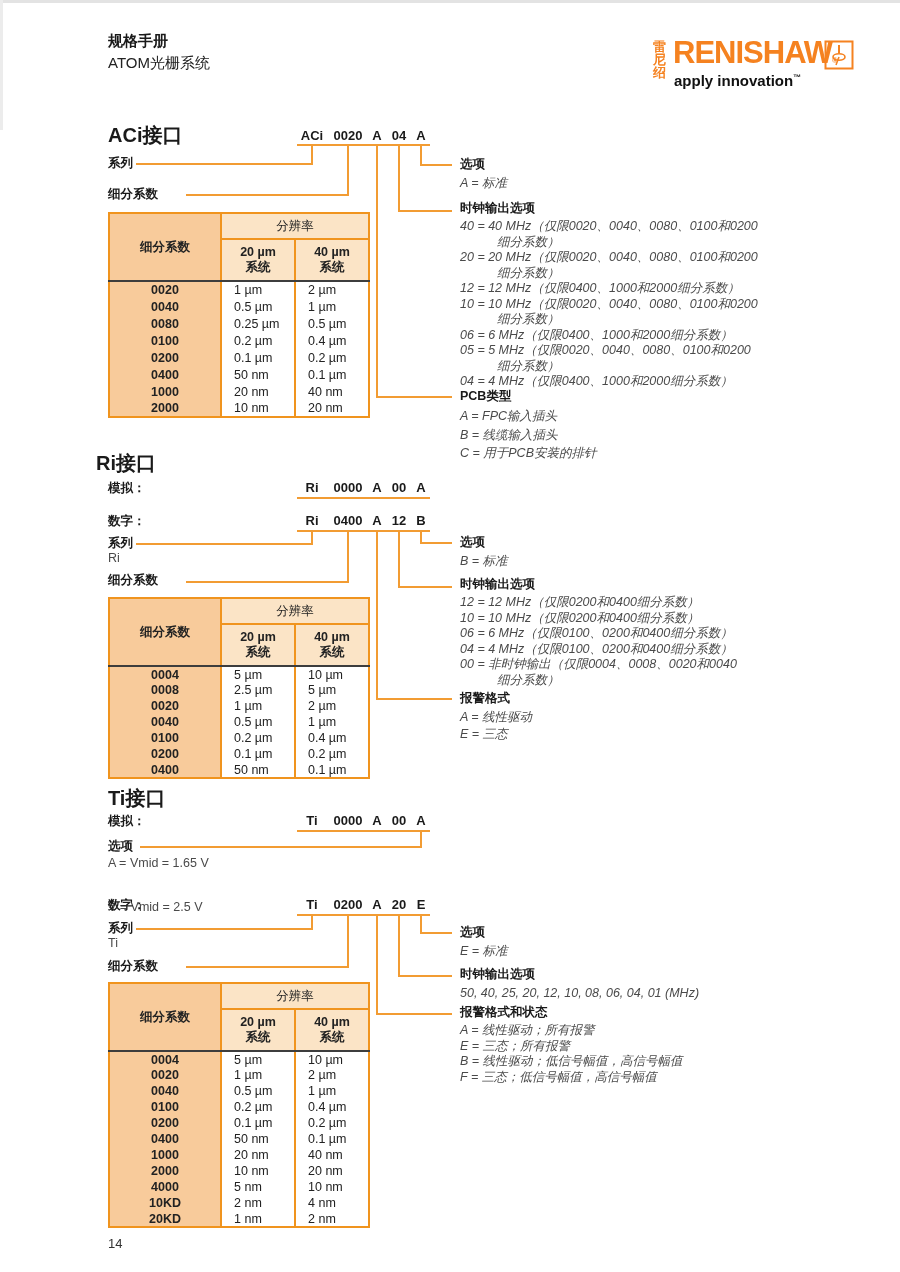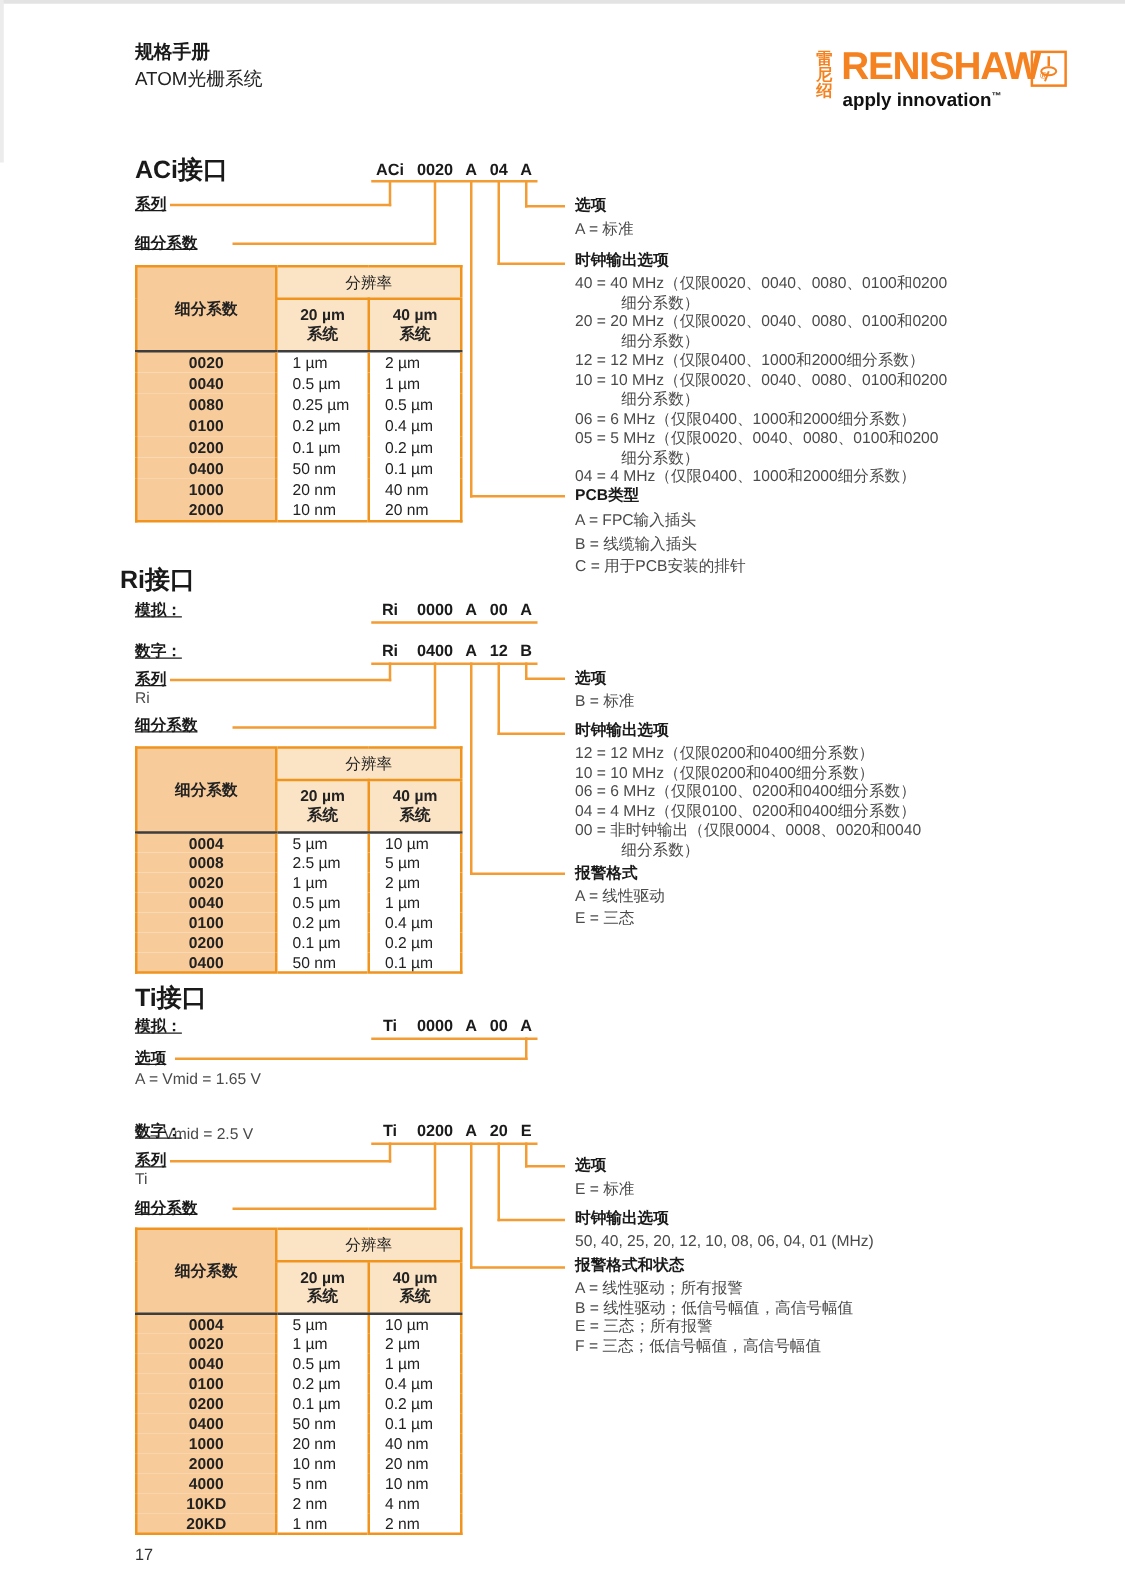--- a/index.html
+++ b/index.html
@@ -18,37 +18,37 @@
   .doc-product{font-size:15px;color:#222;}
 
   
   .logo-cn{width:15px;font-size:13px;line-height:13px;font-weight:bold;color:var(--brand);word-break:break-all;}
   .logo-brand{font-size:31px;font-weight:800;color:var(--brand);letter-spacing:-1px;line-height:30px;white-space:nowrap;}
   .logo-brand .reg{font-size:8px;font-weight:bold;vertical-align:baseline;}
   .logo-tagline{font-size:15px;font-weight:bold;color:#111;}
   .logo-tagline .tm{font-size:8px;vertical-align:super;}
 
   .sec-title{font-size:20px;font-weight:bold;color:var(--ink);}
-  .lbl{font-size:12.5px;font-weight:bold;color:var(--ink);white-space:nowrap;text-decoration:underline;}
+  .lbl{font-size:12.5px;font-weight:bold;color:var(--ink);white-space:nowrap;}
   .val{font-size:12.5px;color:var(--gray);white-space:nowrap;}
 
   .code{display:flex;gap:6px;font-size:13px;font-weight:bold;color:var(--ink);}
   .code span{display:inline-block;text-align:center;}
   .code span:nth-child(1){width:26px;}
   .code span:nth-child(2){width:34px;}
   .code span:nth-child(3){width:12px;}
   .code span:nth-child(4){width:20px;}
   .code span:nth-child(5){width:12px;}
 
   .hline{position:absolute;height:2px;background:var(--line);}
   .vline{position:absolute;width:2px;background:var(--line);}
 
   .opt-block{position:absolute;left:460px;width:335px;}
   .opt-title{font-size:12.5px;font-weight:bold;color:var(--ink);line-height:16px;margin-bottom:3px;}
-  .opt-line{font-size:12.5px;color:var(--gray);line-height:17px;white-space:nowrap;}
+  .opt-line{font-size:12.5px;color:var(--gray);line-height:17px;white-space:nowrap;font-style:italic;}
   .opt-line.cont{padding-left:37px;}
   .tight .opt-line{line-height:15.5px;}
   .loose .opt-line{line-height:18.5px;}
 
   table.spec{position:absolute;border-collapse:collapse;background:#fff;
     border:2px solid var(--border);table-layout:fixed;}
   table.spec th,table.spec td{font-size:12.5px;color:#222;}
   table.spec col.c1{width:112px;} table.spec col.c2{width:74px;} table.spec col.c3{width:74px;}
   th.t-factor{background:var(--peach);font-weight:bold;height:68px;border-bottom:2px solid #3d3d3d;}
   th.t-res{background:var(--cream);height:26px;font-weight:normal;
@@ -378,22 +378,22 @@
   <div class="opt-block" style="top:966px">
     <div class="opt-title">时钟输出选项</div>
     <div class="opt-lines">
         <div class="opt-line">50, 40, 25, 20, 12, 10, 08, 06, 04, 01 (MHz)</div>
       </div>
   </div>
   <div class="opt-block" style="top:1004px">
     <div class="opt-title">报警格式和状态</div>
     <div class="opt-lines tight">
         <div class="opt-line">A = 线性驱动；所有报警</div>
+        <div class="opt-line">E = 三态；所有报警</div>
         <div class="opt-line">B = 线性驱动；低信号幅值，高信号幅值</div>
-        <div class="opt-line">E = 三态；所有报警</div>
         <div class="opt-line">F = 三态；低信号幅值，高信号幅值</div>
       </div>
   </div>
 
   <table class="spec" style="left:108px;top:982px">
     <colgroup>
         <col class="c1">
         <col class="c2">
         <col class="c3">
       </colgroup>
@@ -465,14 +465,14 @@
           <td class="res">4 nm</td>
         </tr>
         <tr style="height: 16px;">
           <td class="factor">20KD</td>
           <td class="res">1 nm</td>
           <td class="res">2 nm</td>
         </tr>
       </tbody>
   </table>
 
-  <div class="abs footer-num" style="left:108px;top:1236px">17</div>
+  <div class="abs footer-num" style="left:108px;top:1236px">14</div>
 </div>
 
 </body></html>

